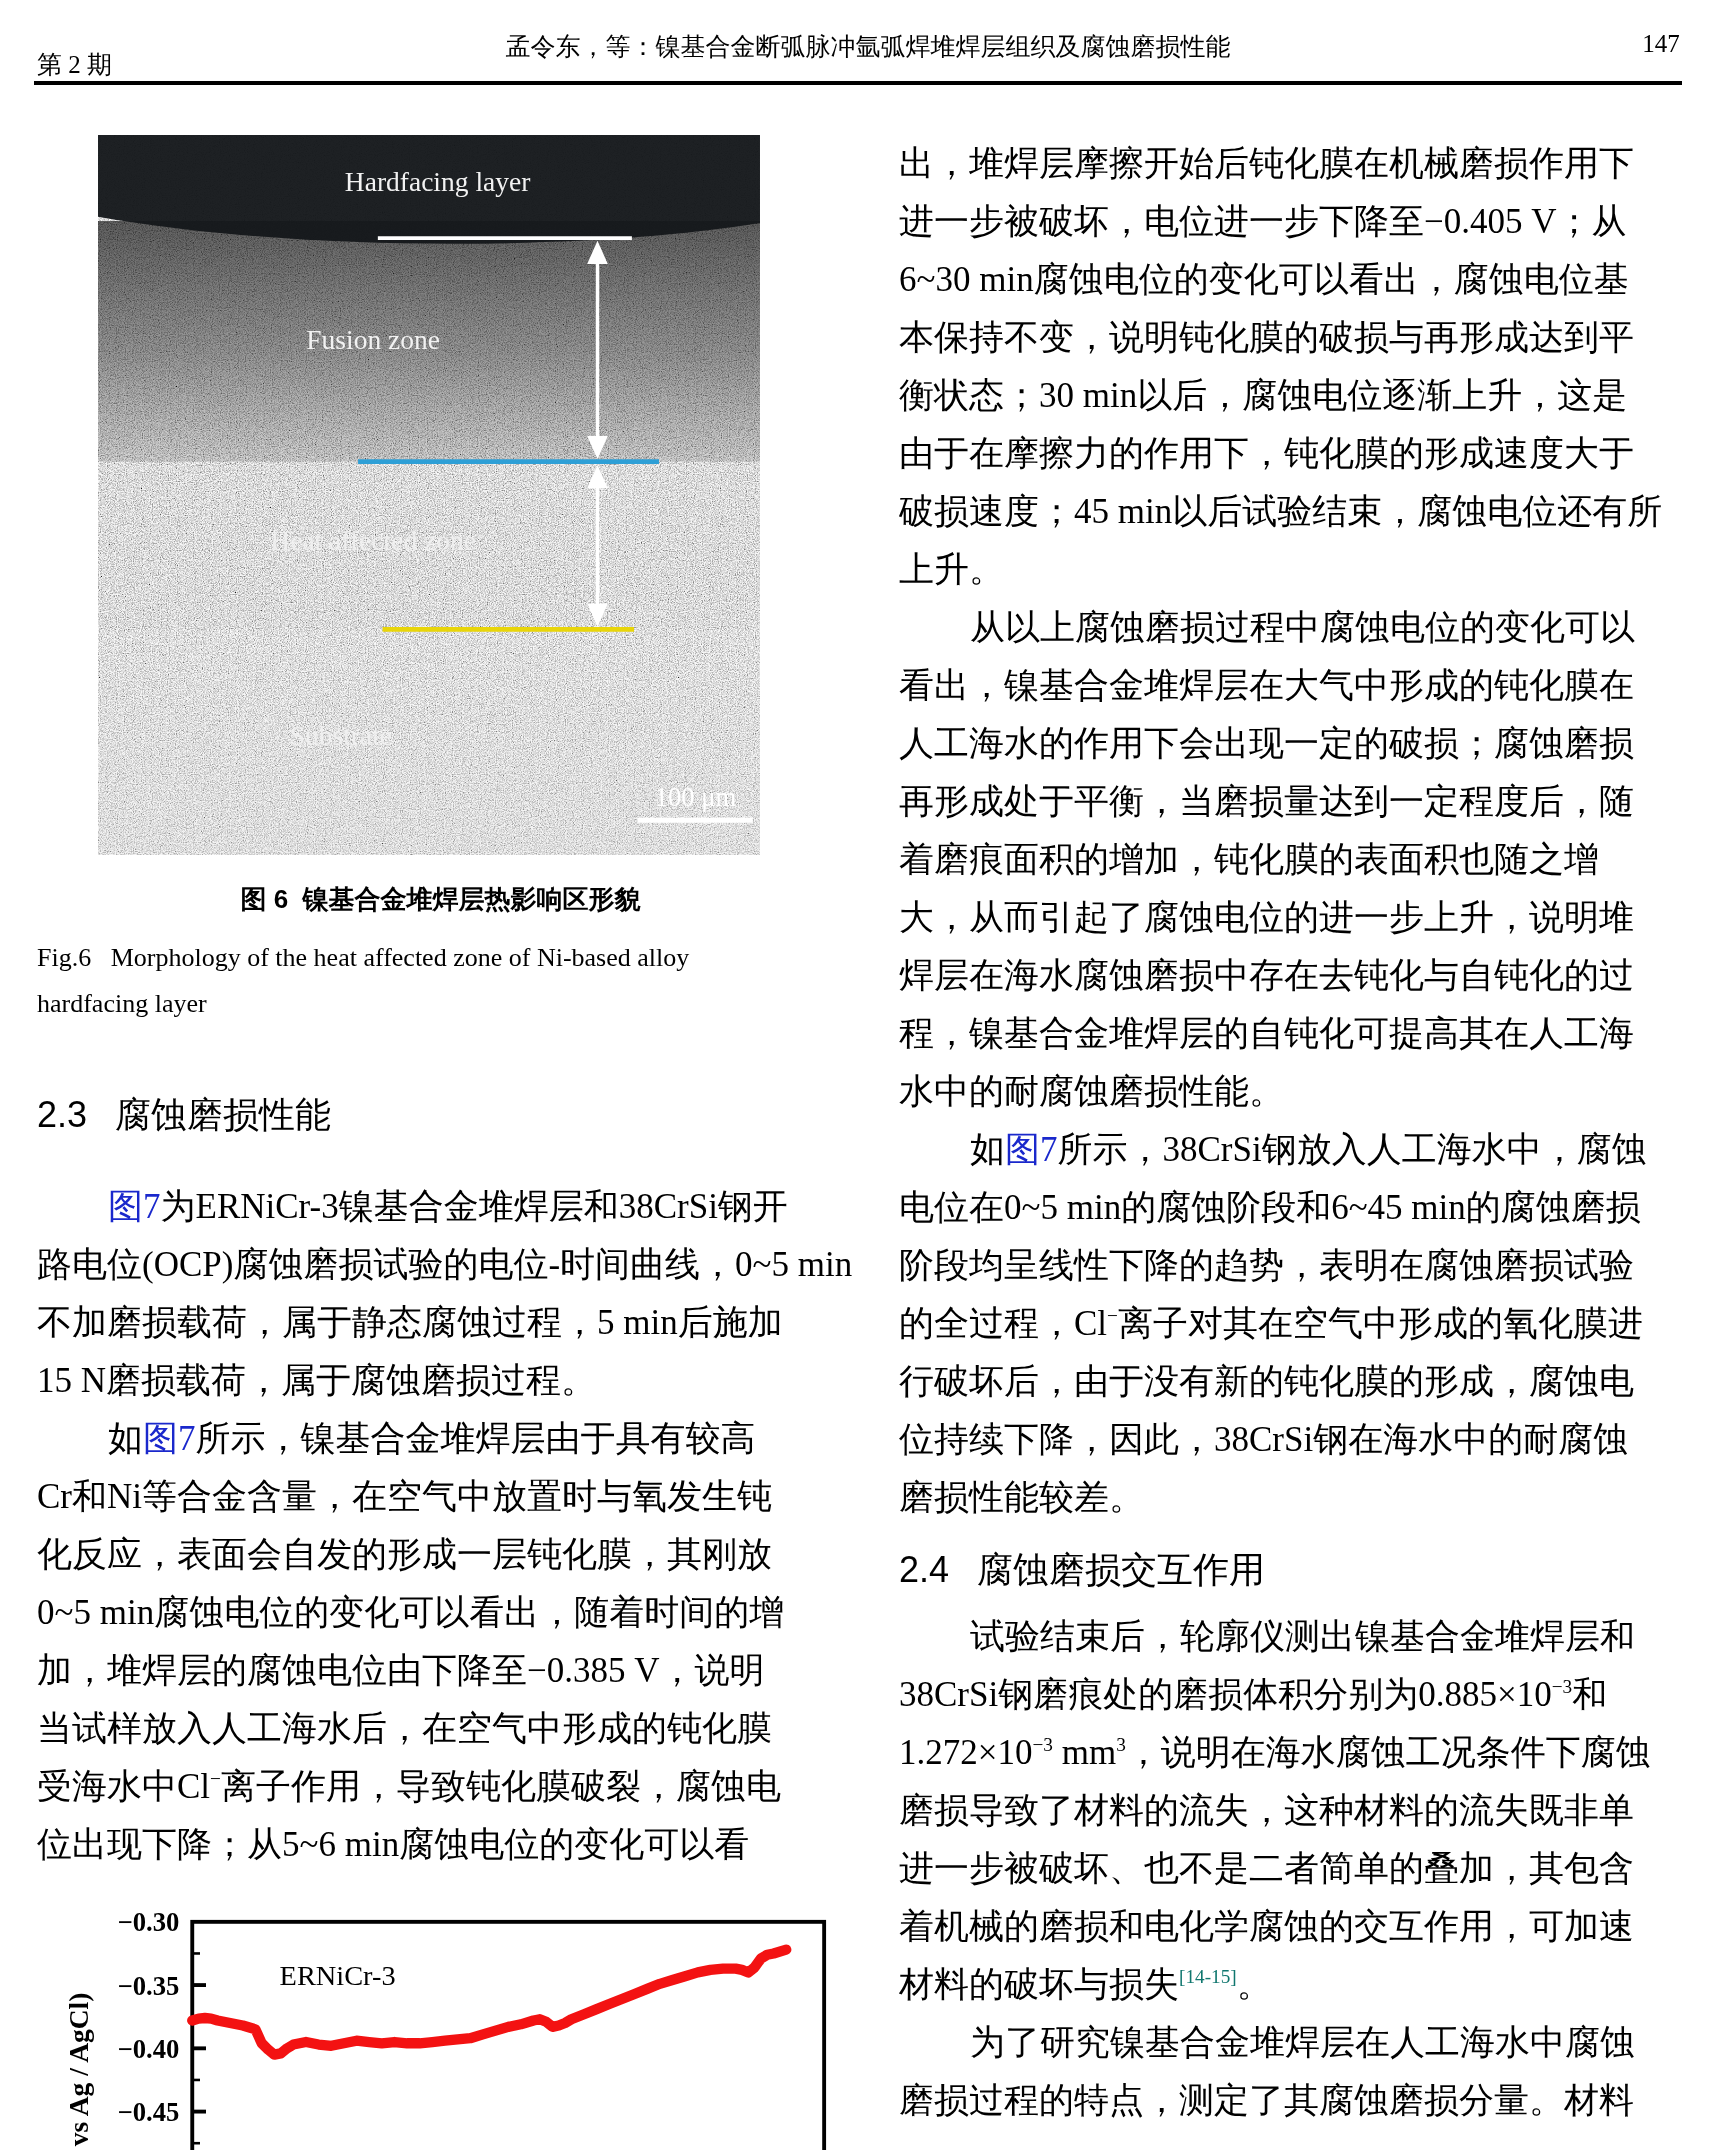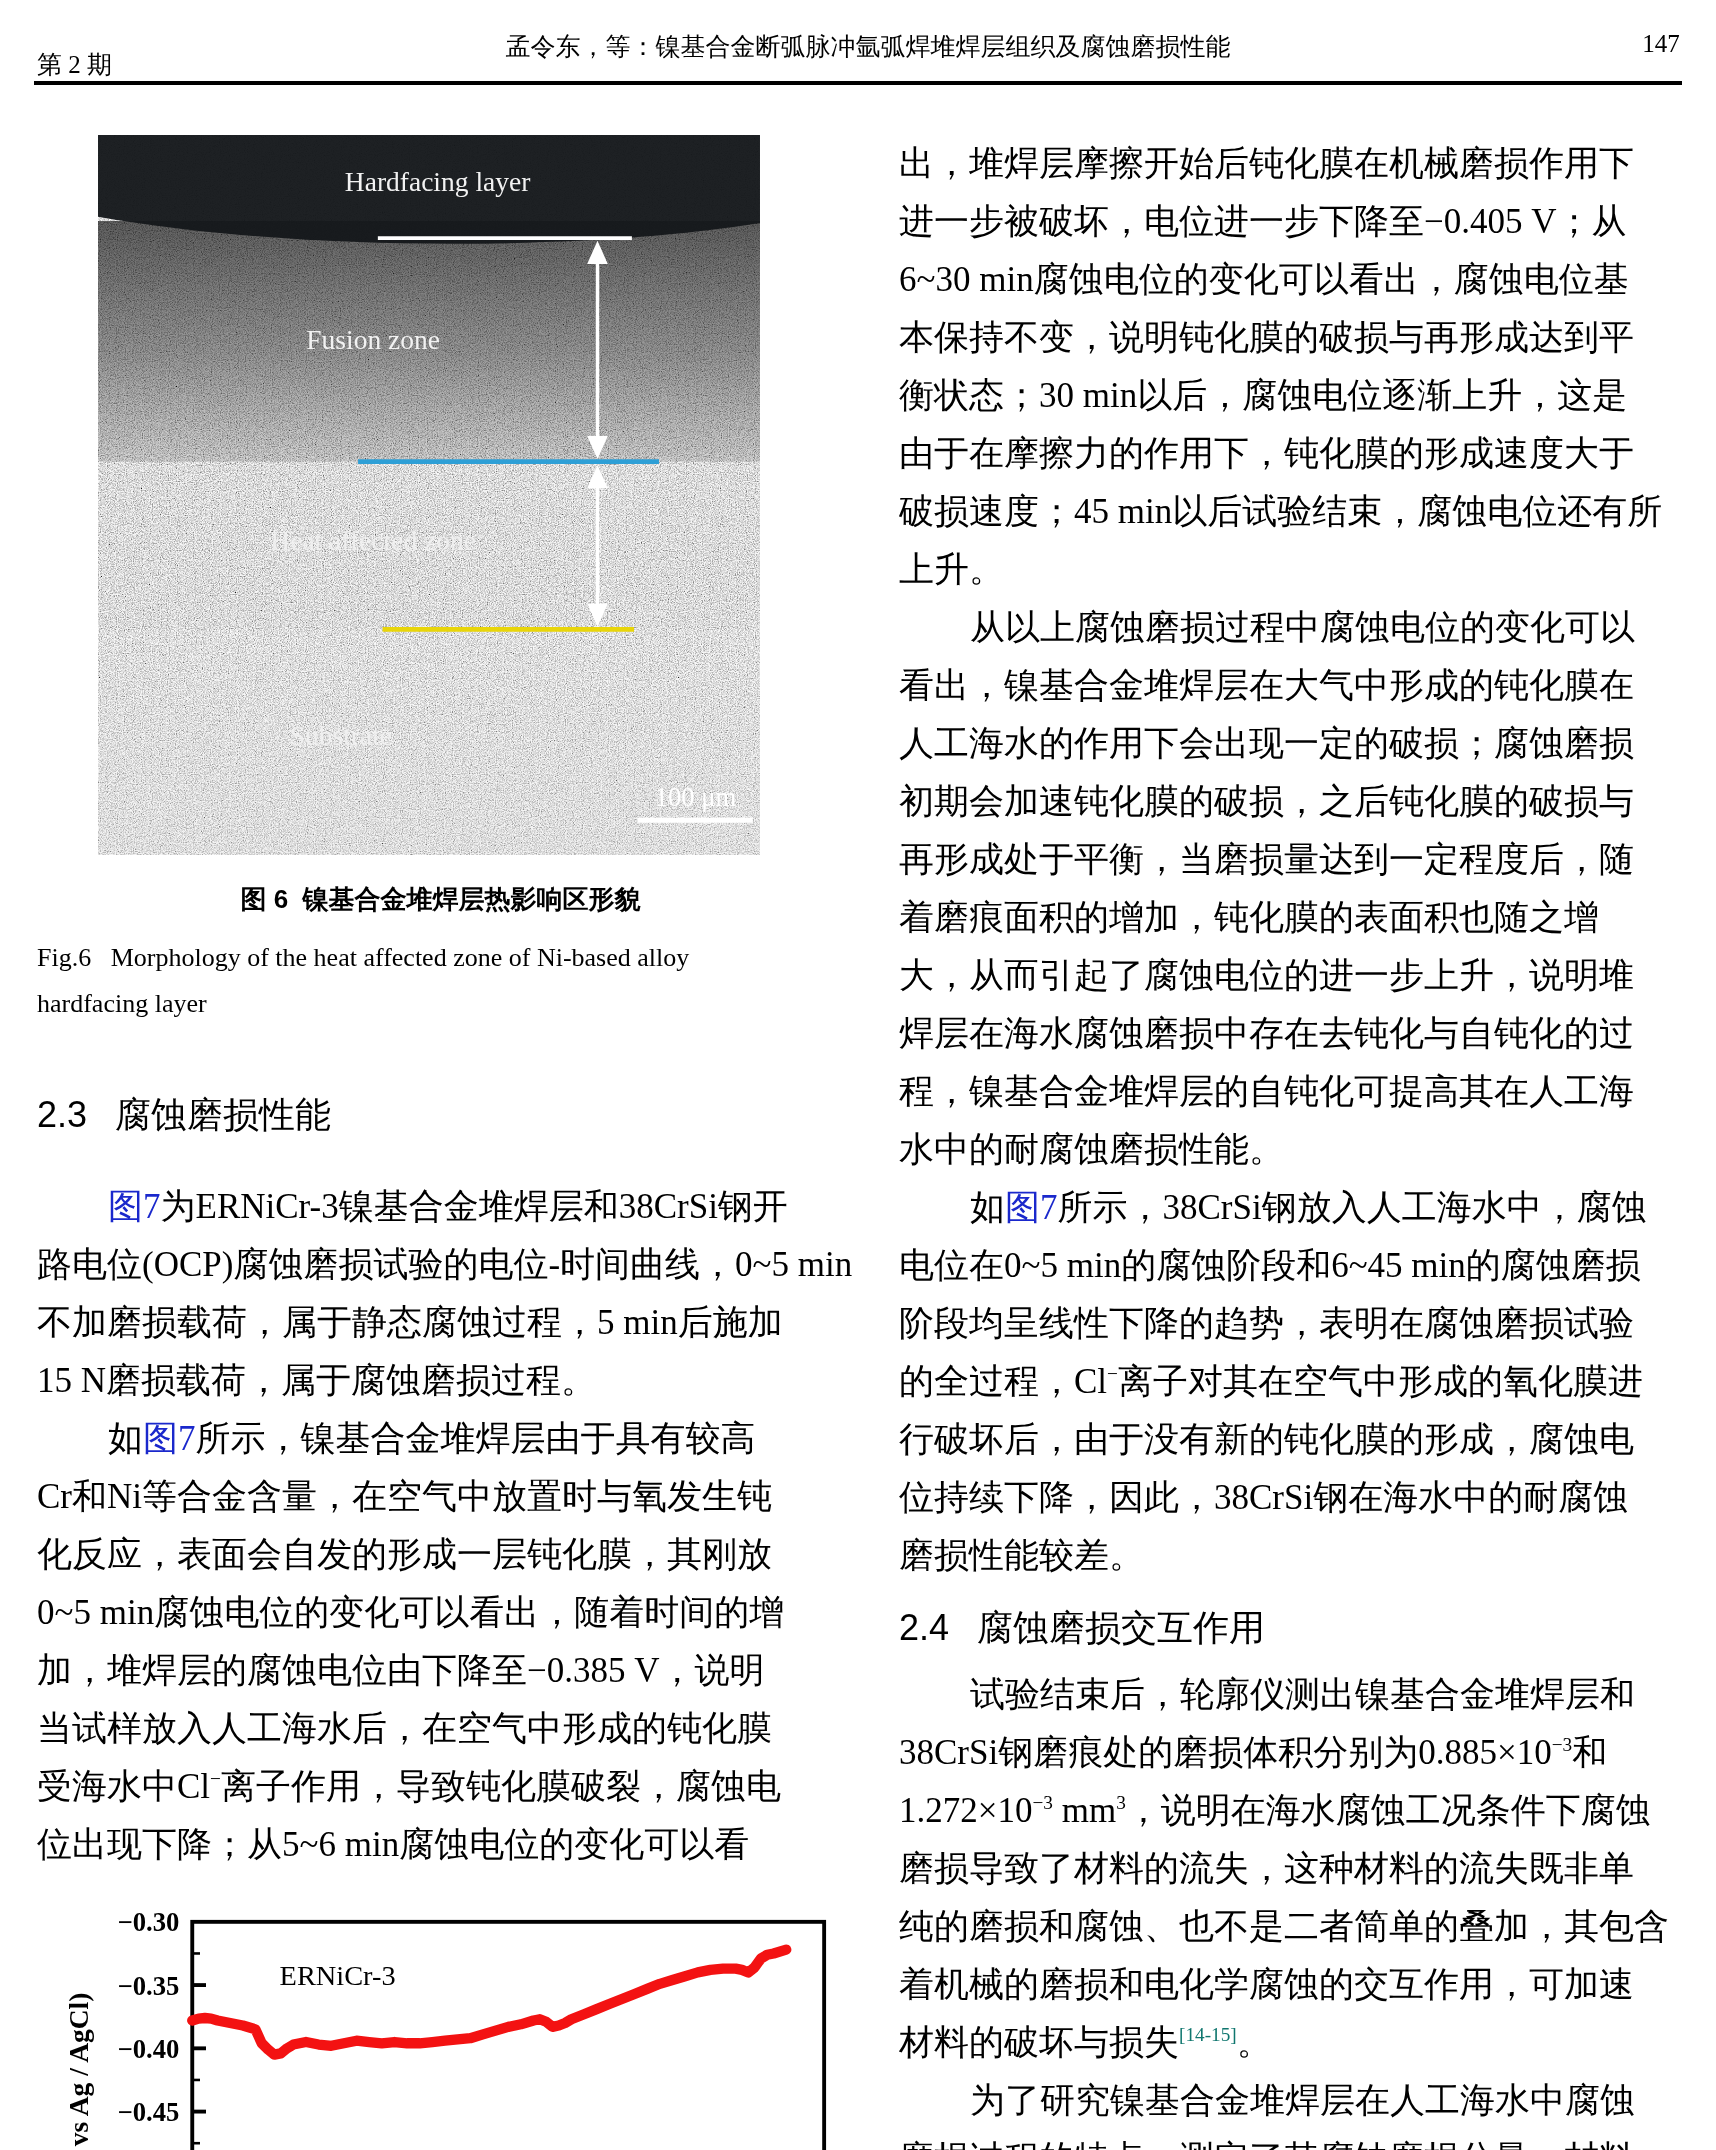--- a/index.html
+++ b/index.html
@@ -212,21 +212,20 @@
       <div class="tline"><span>进一步被破坏，电位进一步下降至−0.405 V；从</span></div>
       <div class="tline"><span>6~30 min腐蚀电位的变化可以看出，腐蚀电位基</span></div>
       <div class="tline"><span>本保持不变，说明钝化膜的破损与再形成达到平</span></div>
       <div class="tline"><span>衡状态；30 min以后，腐蚀电位逐渐上升，这是</span></div>
       <div class="tline"><span>由于在摩擦力的作用下，钝化膜的形成速度大于</span></div>
       <div class="tline"><span>破损速度；45 min以后试验结束，腐蚀电位还有所</span></div>
       <div class="tline"><span>上升。</span></div>
       <div class="tline ind"><span>从以上腐蚀磨损过程中腐蚀电位的变化可以</span></div>
       <div class="tline"><span>看出，镍基合金堆焊层在大气中形成的钝化膜在</span></div>
       <div class="tline"><span>人工海水的作用下会出现一定的破损；腐蚀磨损</span></div>
-      <div class="tline"><span>初期会加速钝化膜的破损，之后钝化膜的破损与</span></div>
       <div class="tline"><span>再形成处于平衡，当磨损量达到一定程度后，随</span></div>
       <div class="tline"><span>着磨痕面积的增加，钝化膜的表面积也随之增</span></div>
       <div class="tline"><span>大，从而引起了腐蚀电位的进一步上升，说明堆</span></div>
       <div class="tline"><span>焊层在海水腐蚀磨损中存在去钝化与自钝化的过</span></div>
       <div class="tline"><span>程，镍基合金堆焊层的自钝化可提高其在人工海</span></div>
       <div class="tline"><span>水中的耐腐蚀磨损性能。</span></div>
       <div class="tline ind"><span>如</span><span class="ref">图7</span><span>所示，38CrSi钢放入人工海水中，腐蚀</span></div>
       <div class="tline"><span>电位在0~5 min的腐蚀阶段和6~45 min的腐蚀磨损</span></div>
       <div class="tline"><span>阶段均呈线性下降的趋势，表明在腐蚀磨损试验</span></div>
       <div class="tline"><span>的全过程，Cl</span><span class="sup">−</span><span>离子对其在空气中形成的氧化膜进</span></div>
@@ -237,21 +236,21 @@
 
   <div class="sec-heading">
     <span class="num">2.4</span><span>腐蚀磨损交互作用</span>
   </div>
 
   <div class="para">
       <div class="tline ind"><span>试验结束后，轮廓仪测出镍基合金堆焊层和</span></div>
       <div class="tline"><span>38CrSi钢磨痕处的磨损体积分别为0.885×10</span><span class="sup">−3</span><span>和</span></div>
       <div class="tline"><span>1.272×10</span><span class="sup">−3</span><span> mm</span><span class="sup">3</span><span>，说明在海水腐蚀工况条件下腐蚀</span></div>
       <div class="tline"><span>磨损导致了材料的流失，这种材料的流失既非单</span></div>
-      <div class="tline"><span>纯的磨损和腐蚀、也不是二者简单的叠加，其包含</span></div>
+      <div class="tline"><span>进一步被破坏、也不是二者简单的叠加，其包含</span></div>
       <div class="tline"><span>着机械的磨损和电化学腐蚀的交互作用，可加速</span></div>
       <div class="tline"><span>材料的破坏与损失</span><span class="supref">[14-15]</span><span>。</span></div>
       <div class="tline ind"><span>为了研究镍基合金堆焊层在人工海水中腐蚀</span></div>
       <div class="tline"><span>磨损过程的特点，测定了其腐蚀磨损分量。材料</span></div>
     </div>
 
 </div>
 
 
 </body></html>

